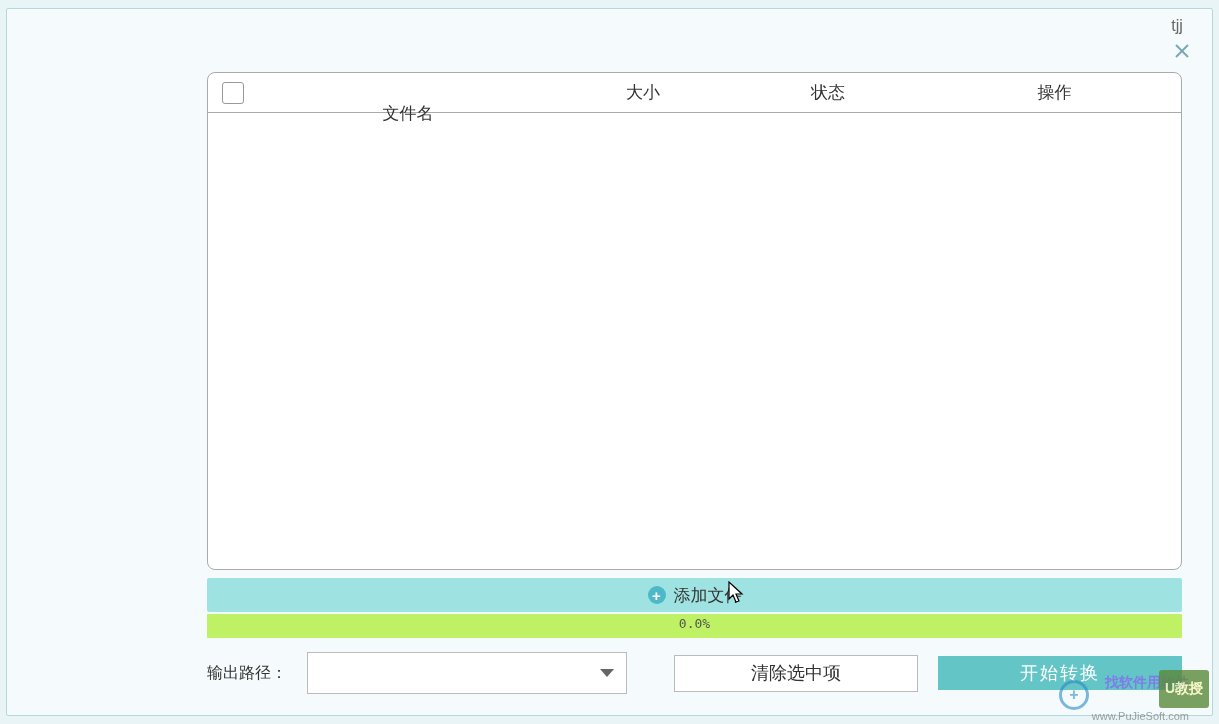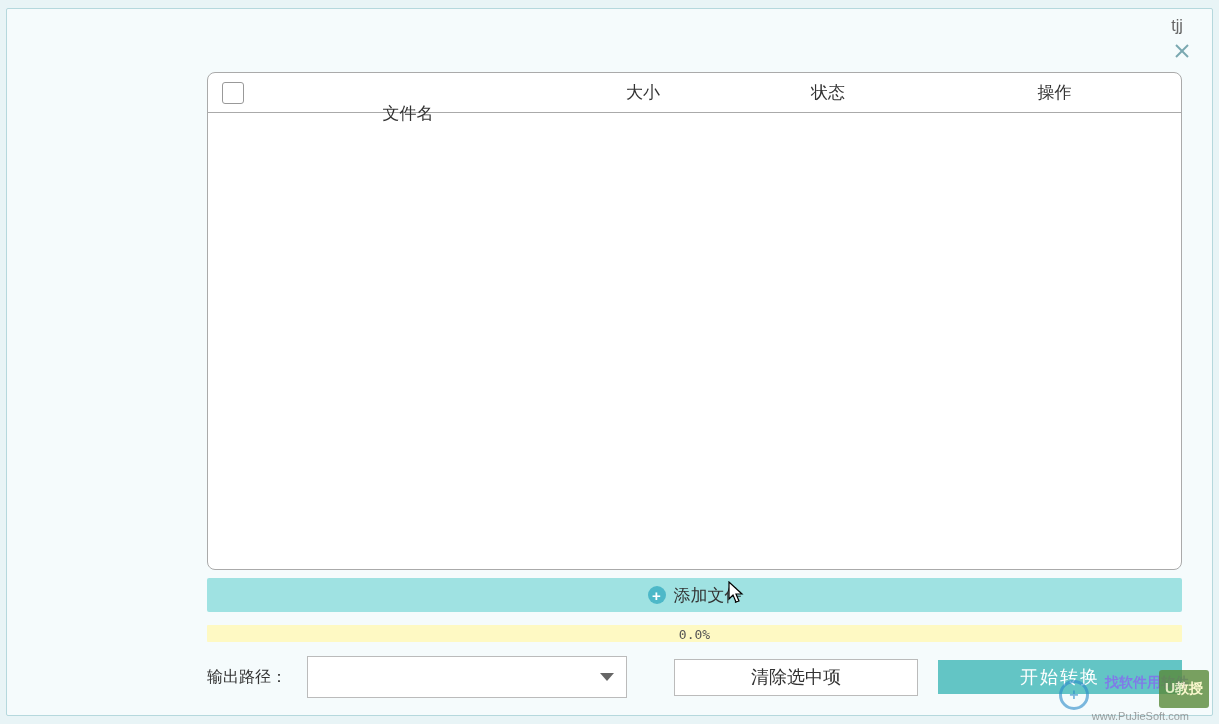--- a/index.html
+++ b/index.html
@@ -157,23 +157,23 @@
       background: #4db8c8;
       color: #fff;
       display: flex;
       align-items: center;
       justify-content: center;
       font-size: 15px;
       font-weight: bold;
       line-height: 1;
     }
     .progress-bar {
-      margin-top: 13px;
-      height: 17px;
-      background: #fef9c3;
+      margin-top: 2px;
+      height: 24px;
+      background: #bef264;
       position: relative;
       border-radius: 1px;
     }
     .progress-text {
       position: absolute;
       width: 100%;
       text-align: center;
       font-size: 13px;
       color: #555;
       line-height: 20px;

